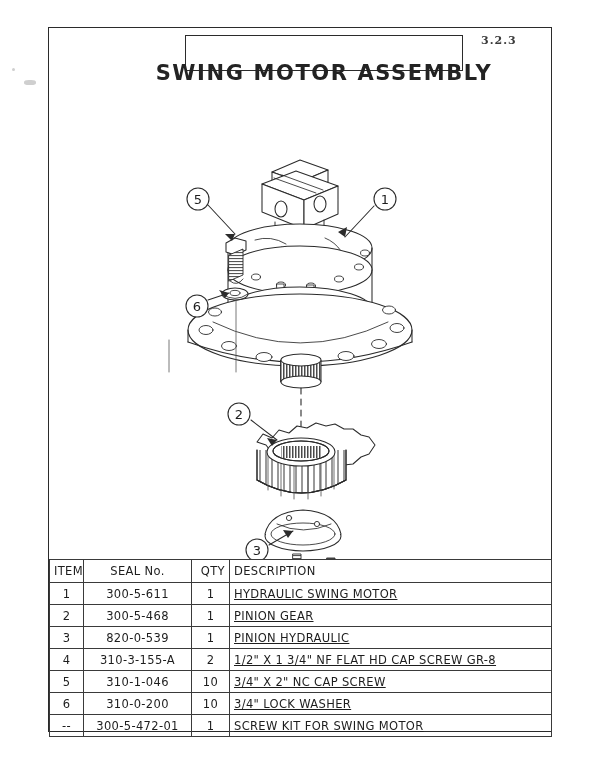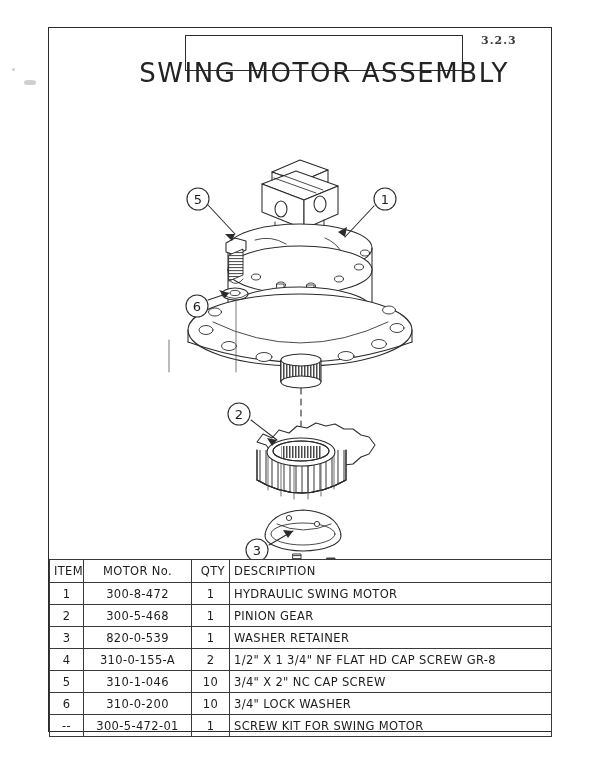--- a/index.html
+++ b/index.html
@@ -35,24 +35,24 @@
     top: 7px;
     width: 278px;
     height: 36px;
     border: 1.3px solid #2b2b2b;
     box-sizing: border-box;
     display: flex;
     align-items: center;
     justify-content: center;
   }
   #title-text {
-    font-size: 26px;
+    font-size: 21px;
     letter-spacing: 1.6px;
     font-family: "DejaVu Sans", sans-serif;
-    font-weight: 400;
+    font-weight: 700;
     white-space: nowrap;
     color: #232323;
     margin-top: 40px;
   }
   #section-number {
     position: absolute;
     left: 432px;
     top: 6px;
     font-family: "DejaVu Serif", serif;
     font-size: 11px;
@@ -96,21 +96,21 @@
     white-space: nowrap;
     overflow: hidden;
   }
   table.parts-table th { font-weight: 400; }
   table.parts-table tr.header-row th { height: 22px; }
   col.c-item { width: 34px; }
   col.c-part { width: 108px; }
   col.c-qty  { width: 38px; }
   col.c-desc { width: 322px; }
   .cell-center { text-align: center; }
-  .cell-left   { text-align: left; padding-left: 9px; }
+  .cell-left   { text-align: left; padding-left: 9px; text-decoration: underline; }
   .th-item { text-align: center; }
   .th-part { text-align: center; }
   .th-qty  { text-align: right; }
   .th-desc { text-align: left; padding-right: 110px; }
 
   
   .speck {
     position: absolute;
     background: #cfcfcf;
     border-radius: 50%;
@@ -341,47 +341,47 @@
     <table class="parts-table">
       <colgroup>
         <col class="c-item">
           <col class="c-part">
           <col class="c-qty">
           <col class="c-desc">
       </colgroup>
       <thead>
         <tr class="header-row">
           <th class="th-item">ITEM</th>
-          <th class="th-part">MOTOR No.</th>
+          <th class="th-part">SEAL No.</th>
           <th class="th-qty">QTY</th>
           <th class="th-desc">DESCRIPTION</th>
         </tr>
       </thead>
       <tbody>
         <tr>
           <td class="cell-center">1</td>
-          <td class="cell-center">300-8-472</td>
+          <td class="cell-center">300-5-611</td>
           <td class="cell-center">1</td>
           <td class="cell-left">HYDRAULIC SWING MOTOR</td>
         </tr>
         <tr>
           <td class="cell-center">2</td>
           <td class="cell-center">300-5-468</td>
           <td class="cell-center">1</td>
           <td class="cell-left">PINION GEAR</td>
         </tr>
         <tr>
           <td class="cell-center">3</td>
           <td class="cell-center">820-0-539</td>
           <td class="cell-center">1</td>
-          <td class="cell-left">WASHER RETAINER</td>
+          <td class="cell-left">PINION HYDRAULIC</td>
         </tr>
         <tr>
           <td class="cell-center">4</td>
-          <td class="cell-center">310-0-155-A</td>
+          <td class="cell-center">310-3-155-A</td>
           <td class="cell-center">2</td>
           <td class="cell-left">1/2" X 1 3/4" NF FLAT HD CAP SCREW GR-8</td>
         </tr>
         <tr>
           <td class="cell-center">5</td>
           <td class="cell-center">310-1-046</td>
           <td class="cell-center">10</td>
           <td class="cell-left">3/4" X 2" NC CAP SCREW</td>
         </tr>
         <tr>

